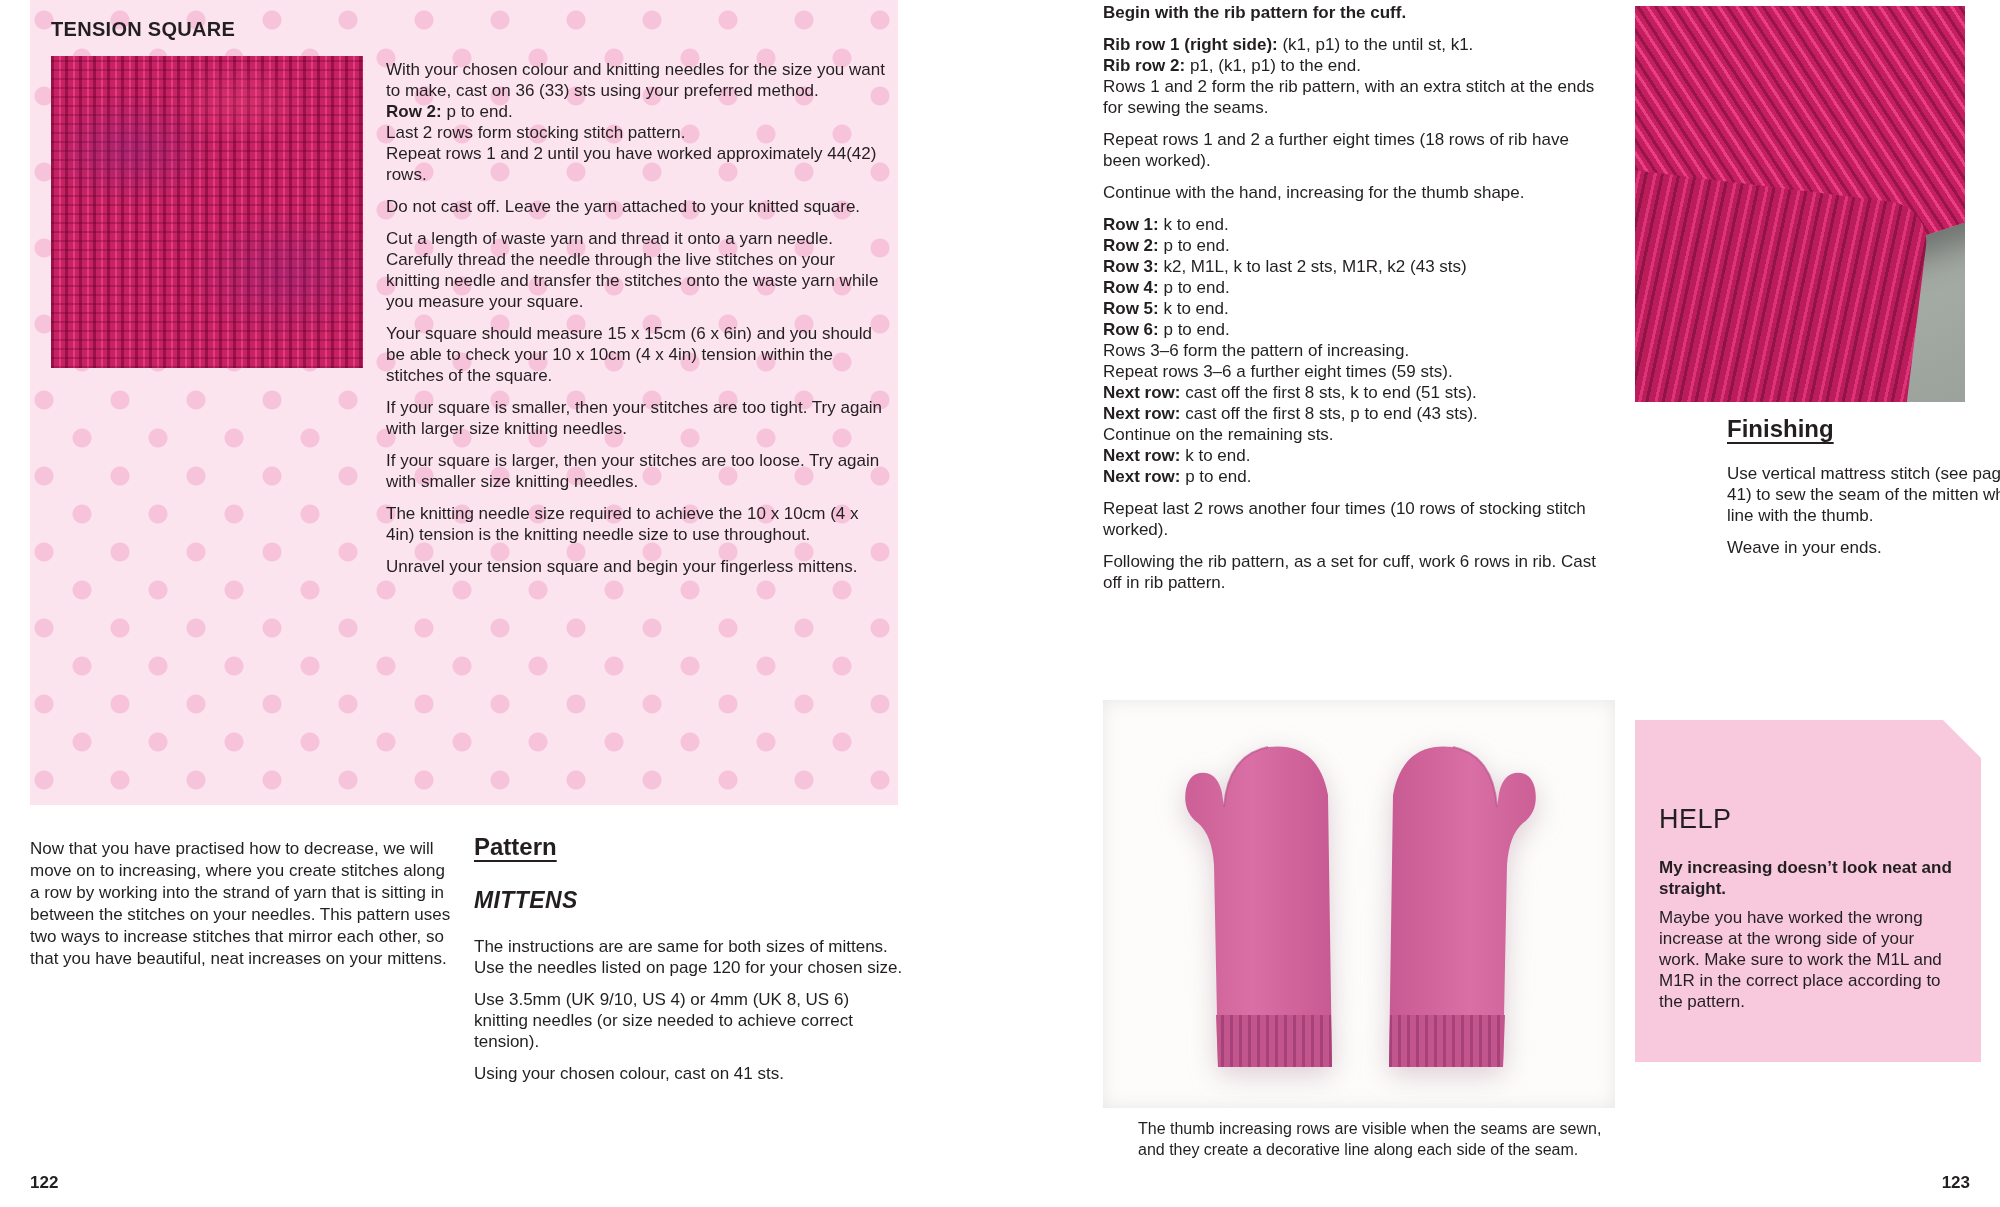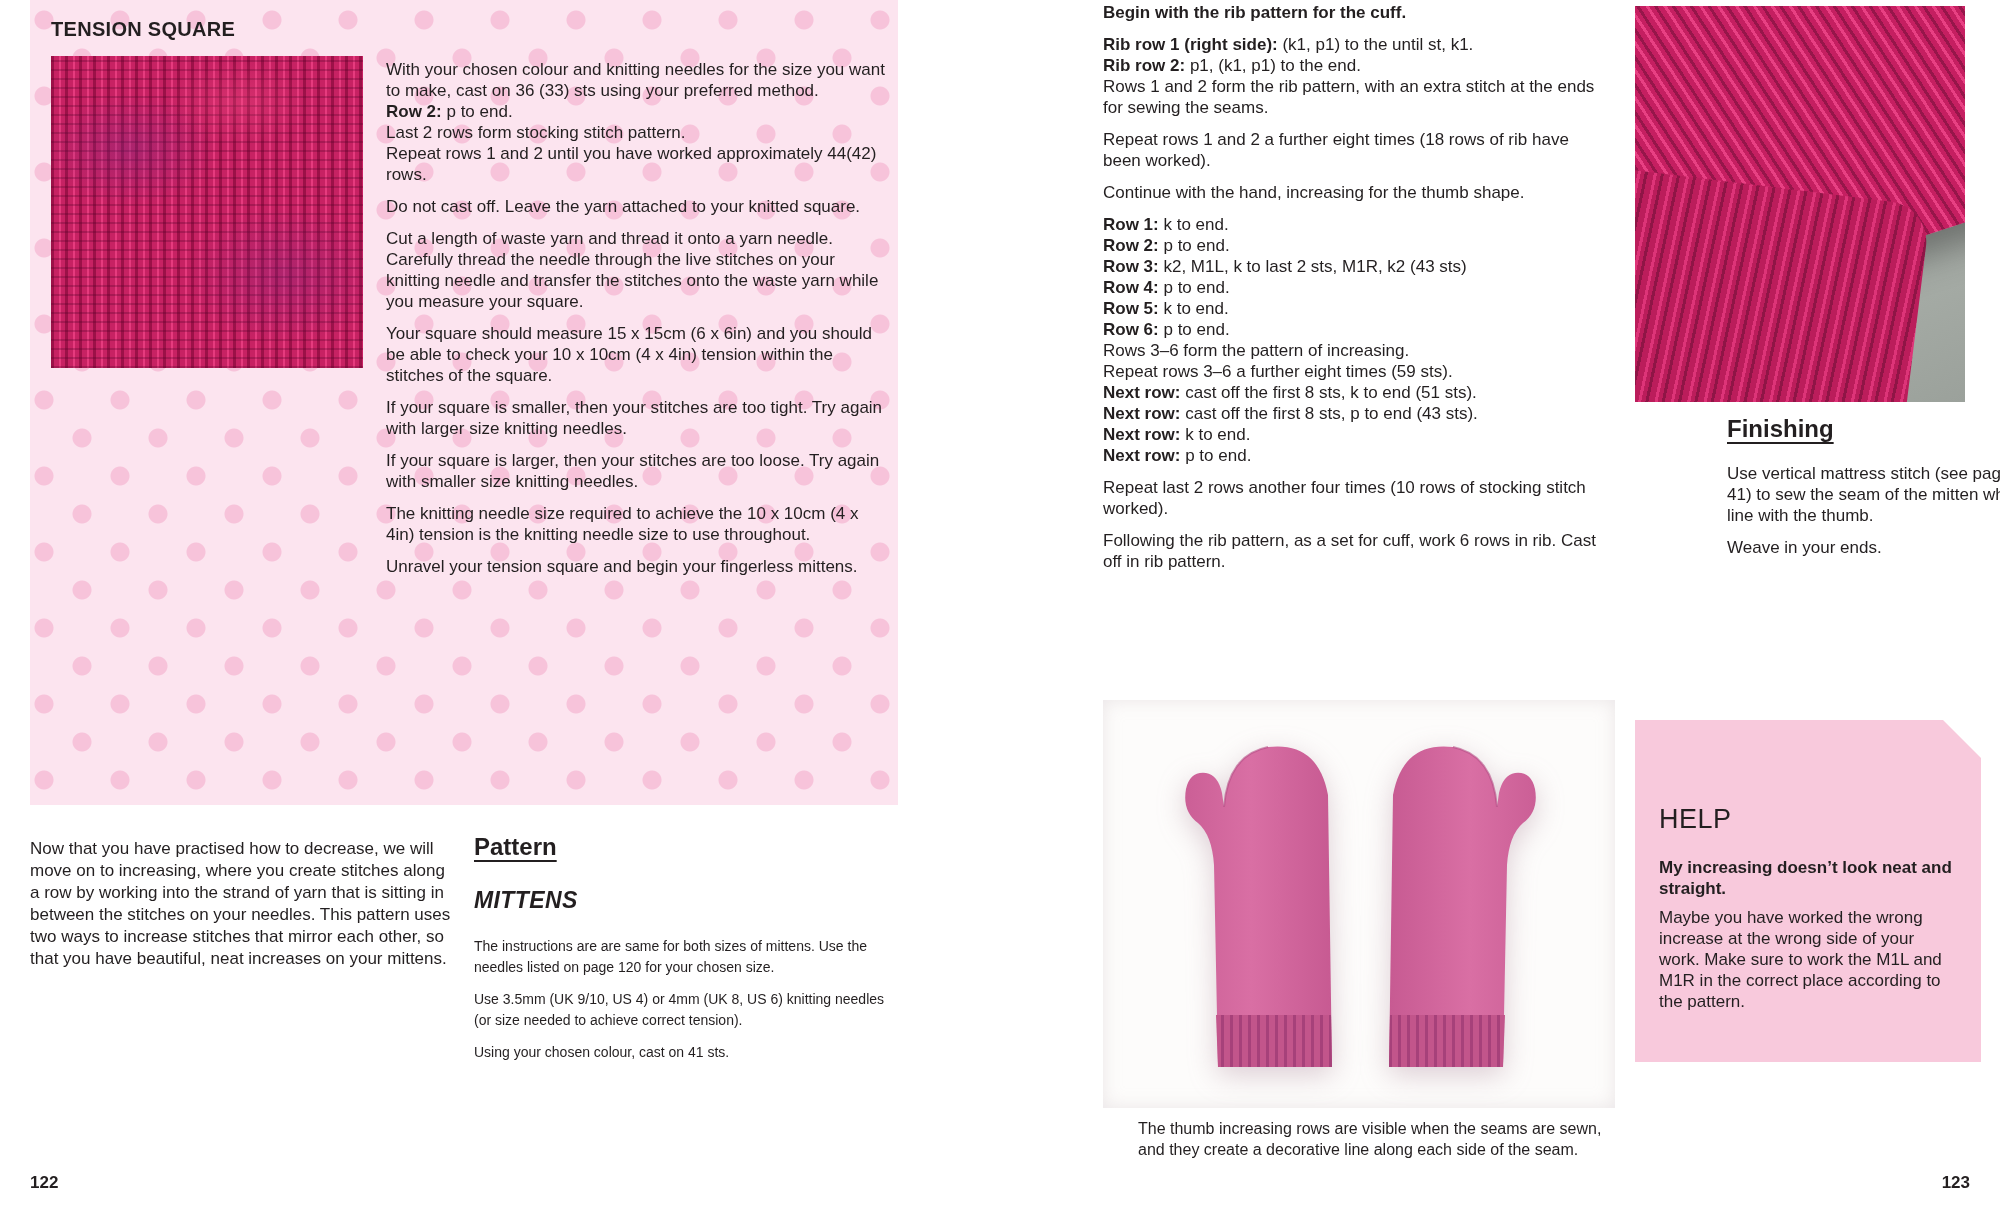--- a/index.html
+++ b/index.html
@@ -38,21 +38,21 @@
   .para b { font-weight:bold; }
 
   
   .intro { position:absolute; left:30px; top:838px; width:422px; font-size:17px; line-height:22px; }
   .pattern-col { position:absolute; left:474px; top:833px; width:430px; }
   .pattern-heading {
     margin:0 0 26px 0; font-size:24px; font-weight:bold;
     text-decoration:underline; text-underline-offset:5px; text-decoration-thickness:2px;
   }
   .mittens-sub { margin:10px 0 22px 0; font-size:23px; font-weight:bold; letter-spacing:0.4px;font-style:italic; }
-  .pattern-text { font-size:14px; line-height:21px; }
+  .pattern-text { font-size:17px; line-height:21px; }
 
   .page-number { position:absolute; bottom:14px; font-size:17px; font-weight:bold; }
   .pn-left { left:30px; }
   .pn-right { right:30px; }
 
   
   .instructions { position:absolute; left:1103px; top:2px; width:505px; font-size:17px; line-height:21px; }
 
   .cuff-photo {
     position:absolute; left:1635px; top:6px; width:330px; height:396px; overflow:hidden;
@@ -176,20 +176,21 @@
       <p class="para"><b>Row 6:</b><span> p to end.</span></p>
 
       <p class="para"><b></b><span>Rows 3–6 form the pattern of increasing.</span></p>
 
       <p class="para"><b></b><span>Repeat rows 3–6 a further eight times (59 sts).</span></p>
 
       <p class="para"><b>Next row:</b><span> cast off the first 8 sts, k to end (51 sts).</span></p>
 
       <p class="para"><b>Next row:</b><span> cast off the first 8 sts, p to end (43 sts).</span></p>
 
+      <p class="para"><b></b><span>Continue on the remaining sts.</span></p>
 
       <p class="para"><b>Next row:</b><span> k to end.</span></p>
 
       <p class="para"><b>Next row:</b><span> p to end.</span></p>
 
       <p class="para gap"><b></b><span>Repeat last 2 rows another four times (10 rows of stocking stitch worked).</span></p>
 
       <p class="para gap"><b></b><span>Following the rib pattern, as a set for cuff, work 6 rows in rib. Cast off in rib pattern.</span></p>
     </div>
 

